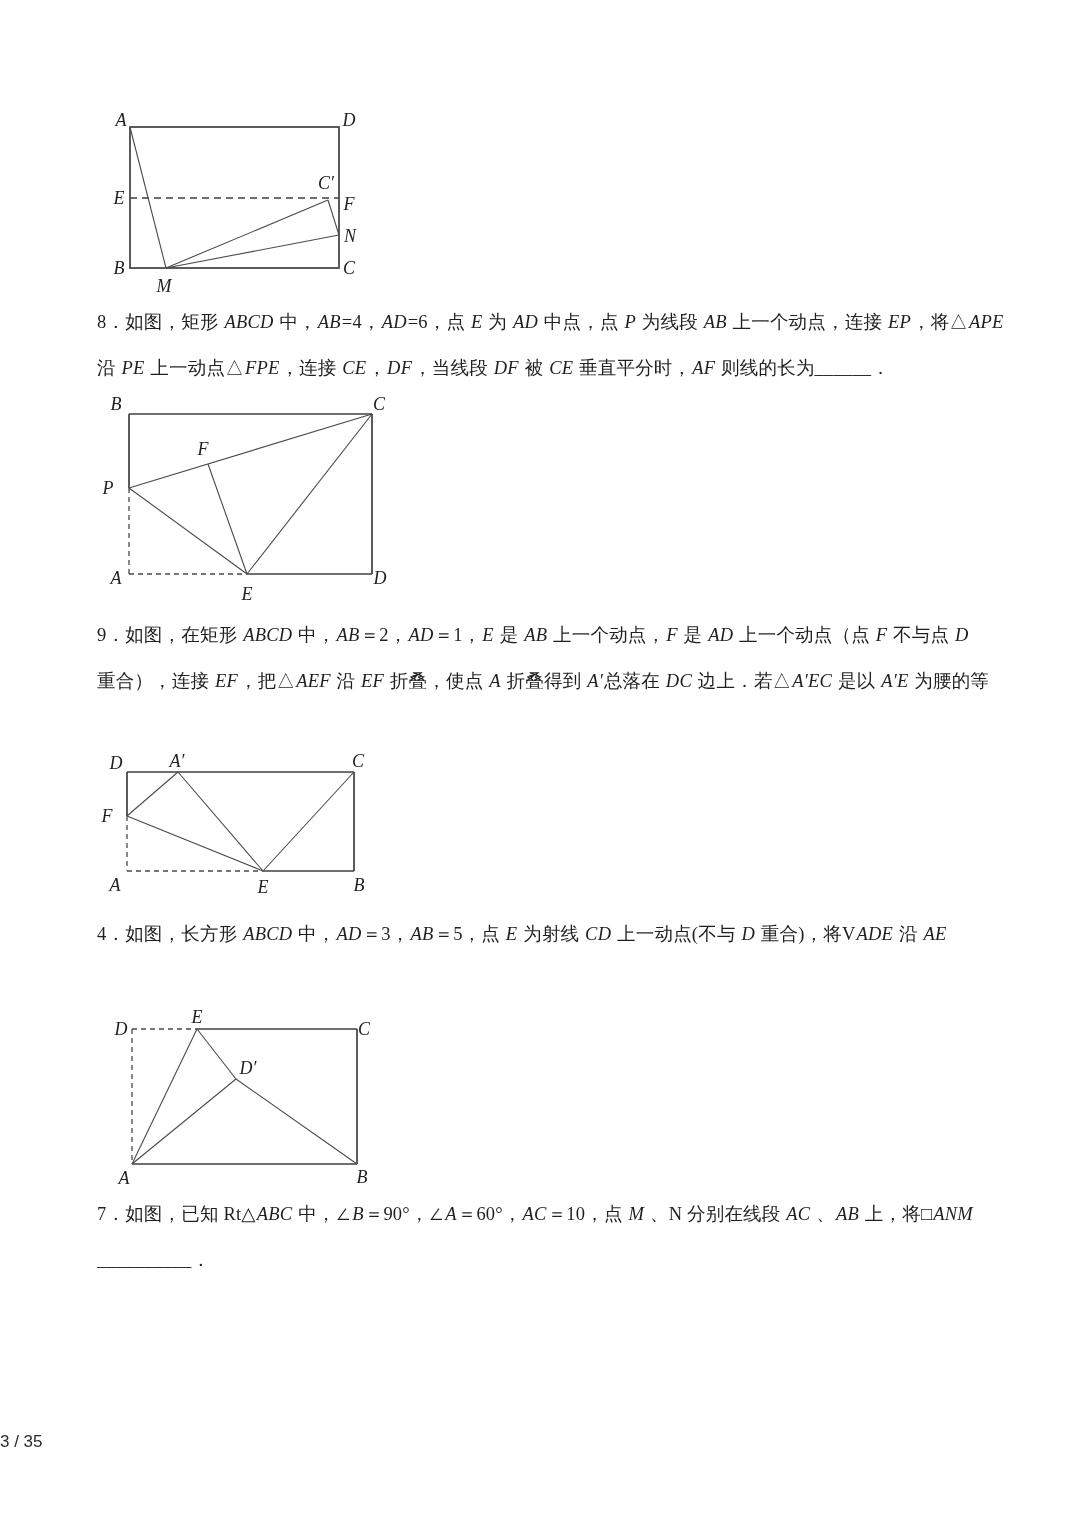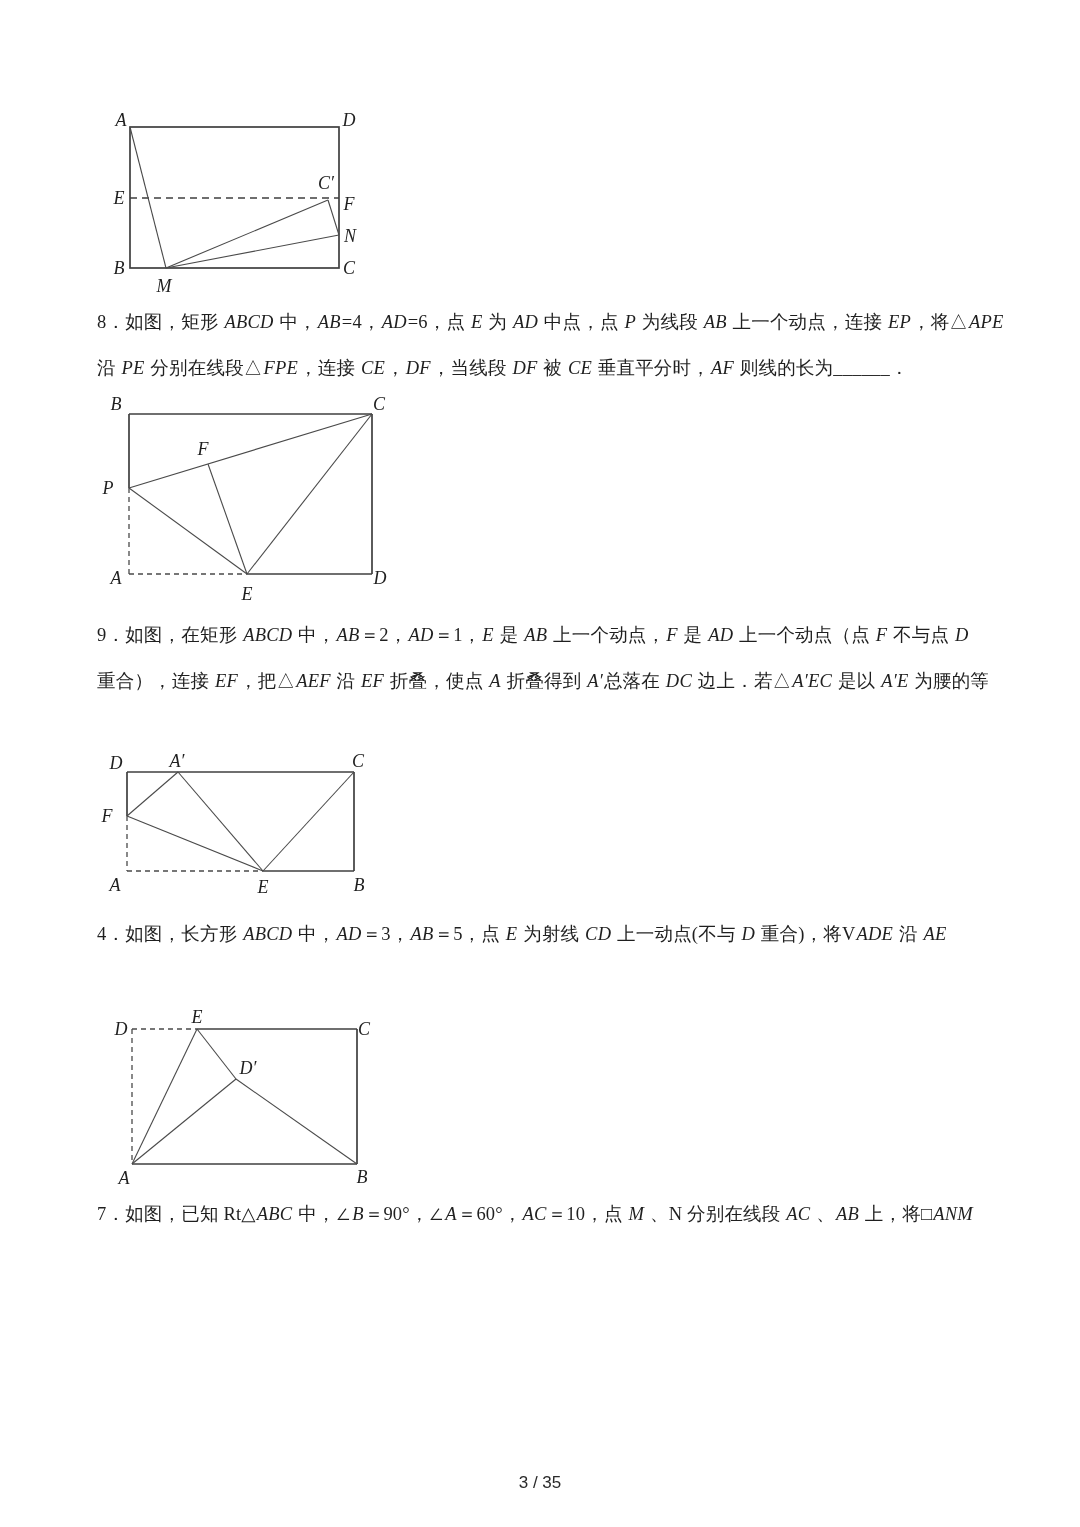--- a/index.html
+++ b/index.html
@@ -8,22 +8,22 @@
   .para{position:absolute;left:97px;right:56px;}
   .pline{height:46px;line-height:46px;font-size:18.5px;white-space:nowrap;letter-spacing:0.2px;}
   .pline span.m{font-family:"Liberation Serif", serif;font-style:italic;padding:0 1px;}
   svg.fig{position:absolute;overflow:visible;}
   svg.fig line, svg.fig polyline{fill:none;stroke-linecap:butt;}
   .rl{stroke:#3f3f3f;stroke-width:1.7;}
   .tl{stroke:#4a4a4a;stroke-width:1.1;}
   .dl{stroke:#3f3f3f;stroke-width:1.6;stroke-dasharray:7 5;}
   .dc{stroke:#4a4a4a;stroke-width:1.3;stroke-dasharray:5 4;}
   .flbl{font-family:"Liberation Serif", serif;font-style:italic;font-size:18px;fill:#1f1f1f;text-anchor:middle;}
-  .footer{position:absolute;left:0;right:0;top:1432px;text-align:center;
-          font-family:"Liberation Sans", sans-serif;font-size:17px;color:#2a2a2a;margin-top:41px;}
+  .footer{position:absolute;left:0;right:0;top:1432px;
+          font-family:"Liberation Sans", sans-serif;font-size:17px;color:#2a2a2a;}
 </style>
 </head>
 <body>
 
 <div class="page">
 
   <svg class="fig" style="left:100px;top:100px;" width="280" height="200" viewBox="0 0 280 200">
     <rect x="30" y="27" width="209" height="141" fill="none" class="rl"></rect>
     <line x1="30" y1="98" x2="239" y2="98" class="dl"></line>
     <line x1="30" y1="27" x2="66" y2="168" class="tl"></line>
@@ -36,21 +36,21 @@
     <text x="226" y="89" class="flbl">C′</text>
     <text x="249" y="110" class="flbl">F</text>
     <text x="250" y="142" class="flbl">N</text>
     <text x="19" y="174" class="flbl">B</text>
     <text x="249" y="174" class="flbl">C</text>
     <text x="64" y="192" class="flbl">M</text>
   </svg>
 
   <div class="para" style="top:299px">
     <div class="pline"><span>8．如图，矩形 </span><span class="m">ABCD</span><span> 中，</span><span class="m">AB</span><span>=4，</span><span class="m">AD</span><span>=6，点 </span><span class="m">E</span><span> 为 </span><span class="m">AD</span><span> 中点，点 </span><span class="m">P</span><span> 为线段 </span><span class="m">AB</span><span> 上一个动点，连接 </span><span class="m">EP</span><span>，将△</span><span class="m">APE</span></div>
-    <div class="pline"><span>沿 </span><span class="m">PE</span><span> 分别在线段△</span><span class="m">FPE</span><span>，连接 </span><span class="m">CE</span><span>，</span><span class="m">DF</span><span>，当线段 </span><span class="m">DF</span><span> 被 </span><span class="m">CE</span><span> 垂直平分时，</span><span class="m">AF</span><span> 则线的长为______．</span></div>
+    <div class="pline"><span>沿 </span><span class="m">PE</span><span> 上一动点△</span><span class="m">FPE</span><span>，连接 </span><span class="m">CE</span><span>，</span><span class="m">DF</span><span>，当线段 </span><span class="m">DF</span><span> 被 </span><span class="m">CE</span><span> 垂直平分时，</span><span class="m">AF</span><span> 则线的长为______．</span></div>
   </div>
 
   <svg class="fig" style="left:100px;top:395px;" width="300" height="215" viewBox="0 0 300 215">
     <line x1="29" y1="19" x2="272" y2="19" class="rl"></line>
     <line x1="272" y1="19" x2="272" y2="179" class="rl"></line>
     <line x1="29" y1="19" x2="29" y2="93" class="rl"></line>
     <line x1="147" y1="179" x2="272" y2="179" class="rl"></line>
     <line x1="29" y1="93" x2="29" y2="179" class="dc"></line>
     <line x1="29" y1="179" x2="147" y2="179" class="dc"></line>
     <line x1="29" y1="93" x2="272" y2="19" class="tl"></line>
@@ -108,17 +108,18 @@
     <text x="21" y="25" class="flbl">D</text>
     <text x="97" y="13" class="flbl">E</text>
     <text x="264" y="25" class="flbl">C</text>
     <text x="148" y="64" class="flbl">D′</text>
     <text x="24" y="174" class="flbl">A</text>
     <text x="262" y="173" class="flbl">B</text>
   </svg>
 
   <div class="para" style="top:1191px">
     <div class="pline"><span>7．如图，已知 Rt△</span><span class="m">ABC</span><span> 中，∠</span><span class="m">B</span><span>＝90°，∠</span><span class="m">A</span><span>＝60°，</span><span class="m">AC</span><span>＝10，点 </span><span class="m">M</span><span> 、N 分别在线段 </span><span class="m">AC</span><span> 、</span><span class="m">AB</span><span> 上，将□</span><span class="m">ANM</span></div>
+    <div class="pline"><span>__________．</span></div>
   </div>
 
   <div class="footer">3 / 35</div>
 
 </div>
 
 </body></html>

